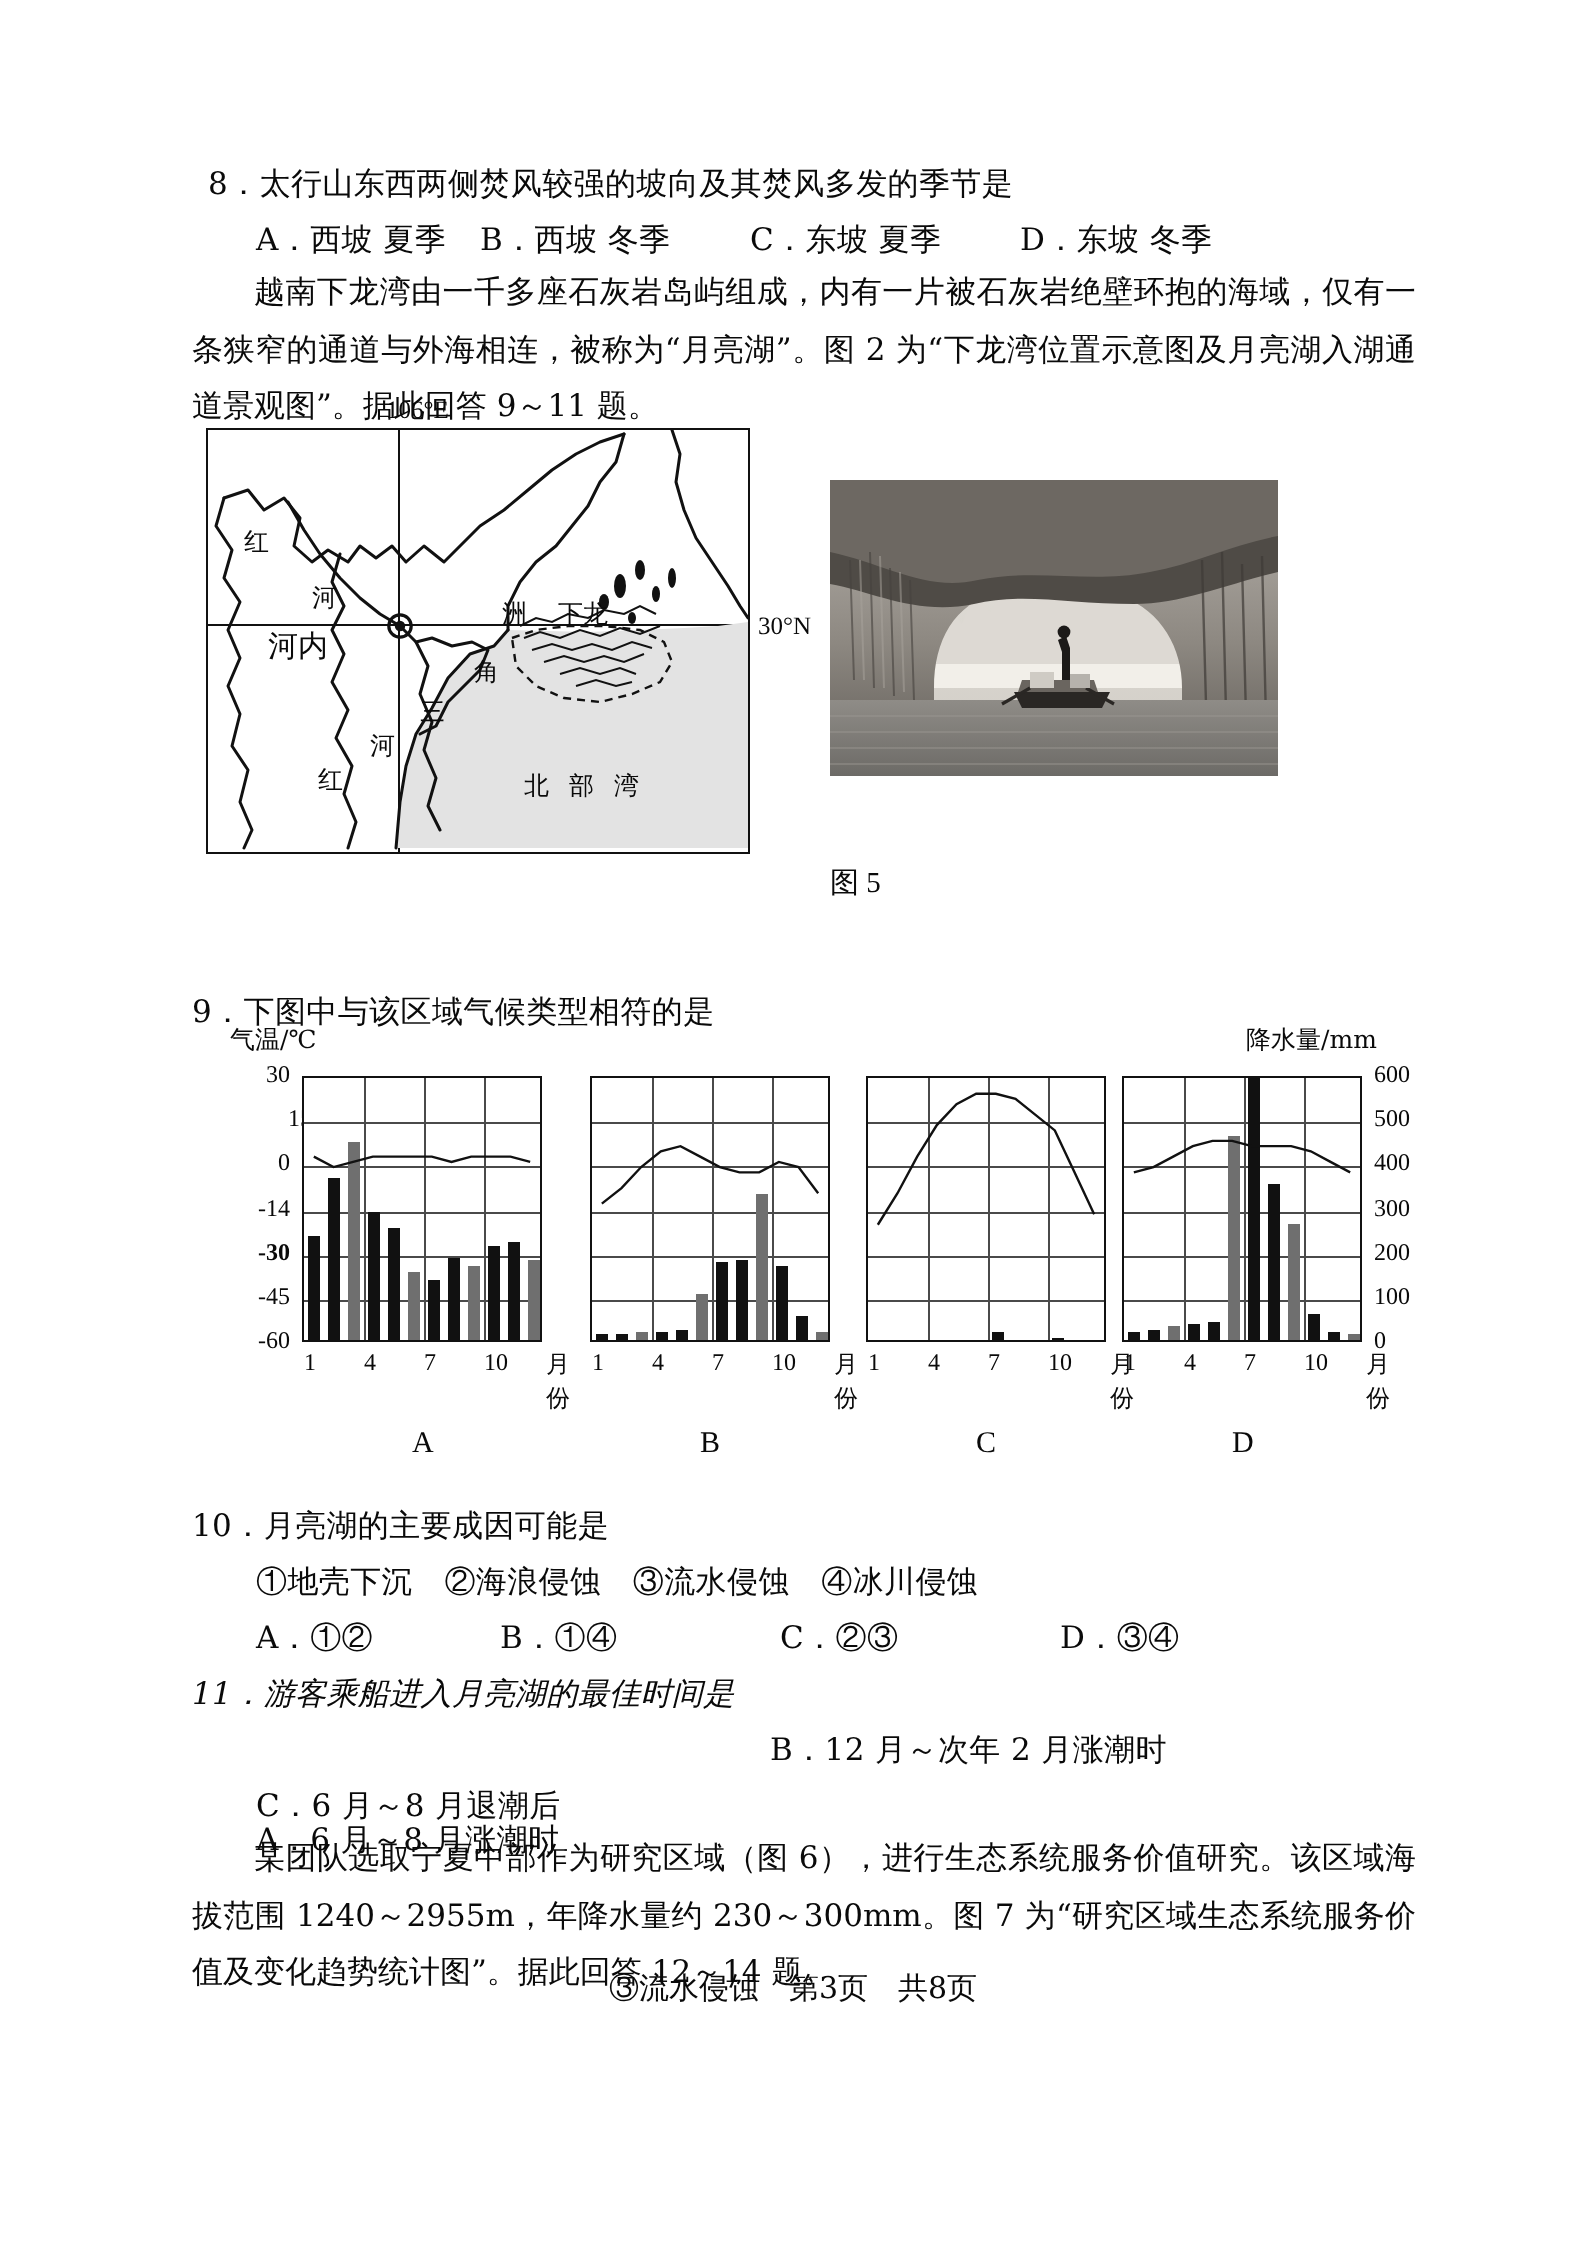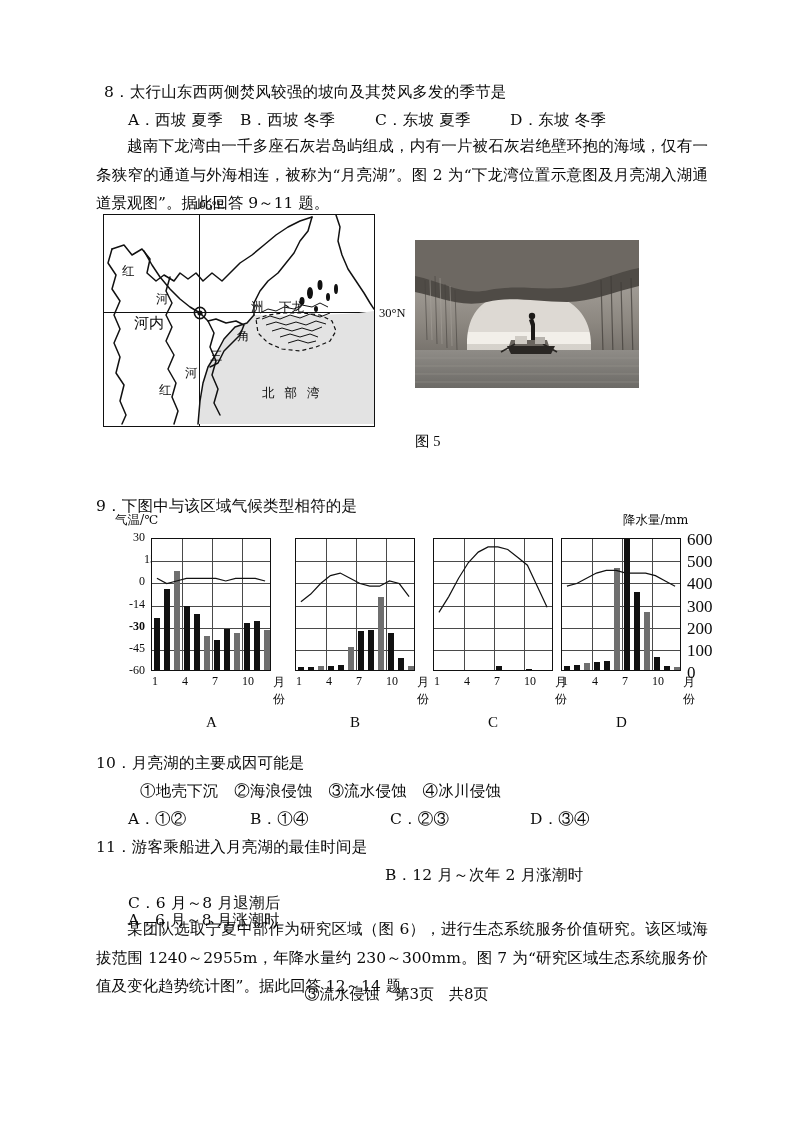--- a/index.html
+++ b/index.html
@@ -39,21 +39,21 @@
   .gl-h { position:absolute; left:0; right:0; height:1px; background:#4a4a4a; }
   .gl-v { position:absolute; top:0; bottom:0; width:1px; background:#4a4a4a; }
   .bar  { position:absolute; bottom:0; background:#111; }
   .bar.light { background:#6f6f6f; }
   .tline { position:absolute; left:0; top:0; width:100%; height:100%; }
   .xaxis { position:absolute; top:136px; left:0; width:130px; height:16px; font-size:12px;
            font-family:"Liberation Serif",serif; }
   .xtick { position:absolute; top:0; }
   .chart-letter { position:absolute; top:176px; font-size:15px; font-family:"Liberation Serif",serif; }
   .ytick { position:absolute; font-size:12px; font-family:"Liberation Serif",serif; text-align:right; width:28px; }
-  .ytick-r { position:absolute; font-size:17px; font-family:"Liberation Serif",serif; text-align:left; width:30px; }
+  .ytick-r { position:absolute; font-size:12px; font-family:"Liberation Serif",serif; text-align:left; width:30px; }
   .axis-title { position:absolute; font-size:12.5px; font-family:"DejaVu Serif",serif; }
 
   #footer { position:absolute; left:0; top:985px; width:793px; text-align:center;
             font-size:15px; font-family:"DejaVu Serif",serif; }
 </style>
 </head>
 <body>
 
 <div class="page">
 
@@ -372,27 +372,27 @@
           <span class="xtick" style="left: 91px;">10</span>
           <span class="xtick" style="left: 122px; font-family: &quot;DejaVu Serif&quot;, serif;">月份</span>
         </div>
         <div class="chart-letter" style="left: 55px;">D</div>
       </div>
   </div>
 
   <div class="txt cn q" style="left:96px; top:749px;">
     <span>10．</span><span>月亮湖的主要成因可能是</span>
   </div>
-  <div class="txt cn q" style="left:128px; top:777px;margin-left:12px;">①地壳下沉　②海浪侵蚀　③流水侵蚀　④冰川侵蚀</div>
+  <div class="txt cn q" style="left:128px; top:777px;">①地壳下沉　②海浪侵蚀　③流水侵蚀　④冰川侵蚀</div>
   <div class="txt cn q" style="left:128px; top:805px;">A．①②</div>
   <div class="txt cn q" style="left:250px; top:805px;">B．①④</div>
   <div class="txt cn q" style="left:390px; top:805px;">C．②③</div>
   <div class="txt cn q" style="left:530px; top:805px;">D．③④</div>
 
-  <div class="txt cn q" style="left:96px; top:833px;">
+  <div class="txt cn q" style="left:96px; top:833px;font-style:italic;">
     <span>11．</span><span>游客乘船进入月亮湖的最佳时间是</span>
   </div>
   <div class="txt cn q" style="left:128px; top:906px;">A．6 月～8 月涨潮时</div>
   <div class="txt cn q" style="left:385px; top:861px;">B．12 月～次年 2 月涨潮时</div>
   <div class="txt cn q" style="left:128px; top:889px;">C．6 月～8 月退潮后</div>
 
   <div class="para cn" style="left:96px; top:915px; text-indent:31px;">某团队选取宁夏中部作为研究区域（图 6），进行生态系统服务价值研究。该区域海拔范围 1240～2955m，年降水量约 230～300mm。图 7 为“研究区域生态系统服务价值及变化趋势统计图”。据此回答 12～14 题。</div>
 
   <div id="footer">③流水侵蚀　第3页　共8页</div>
 </div>

